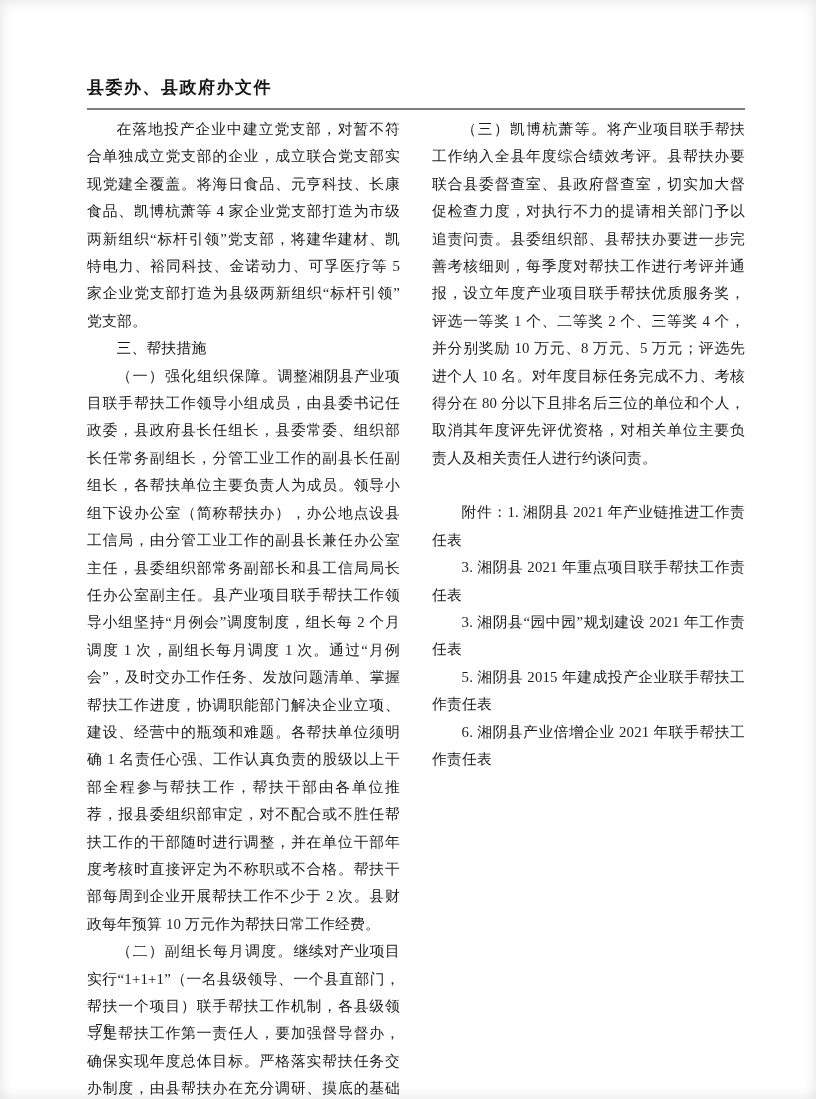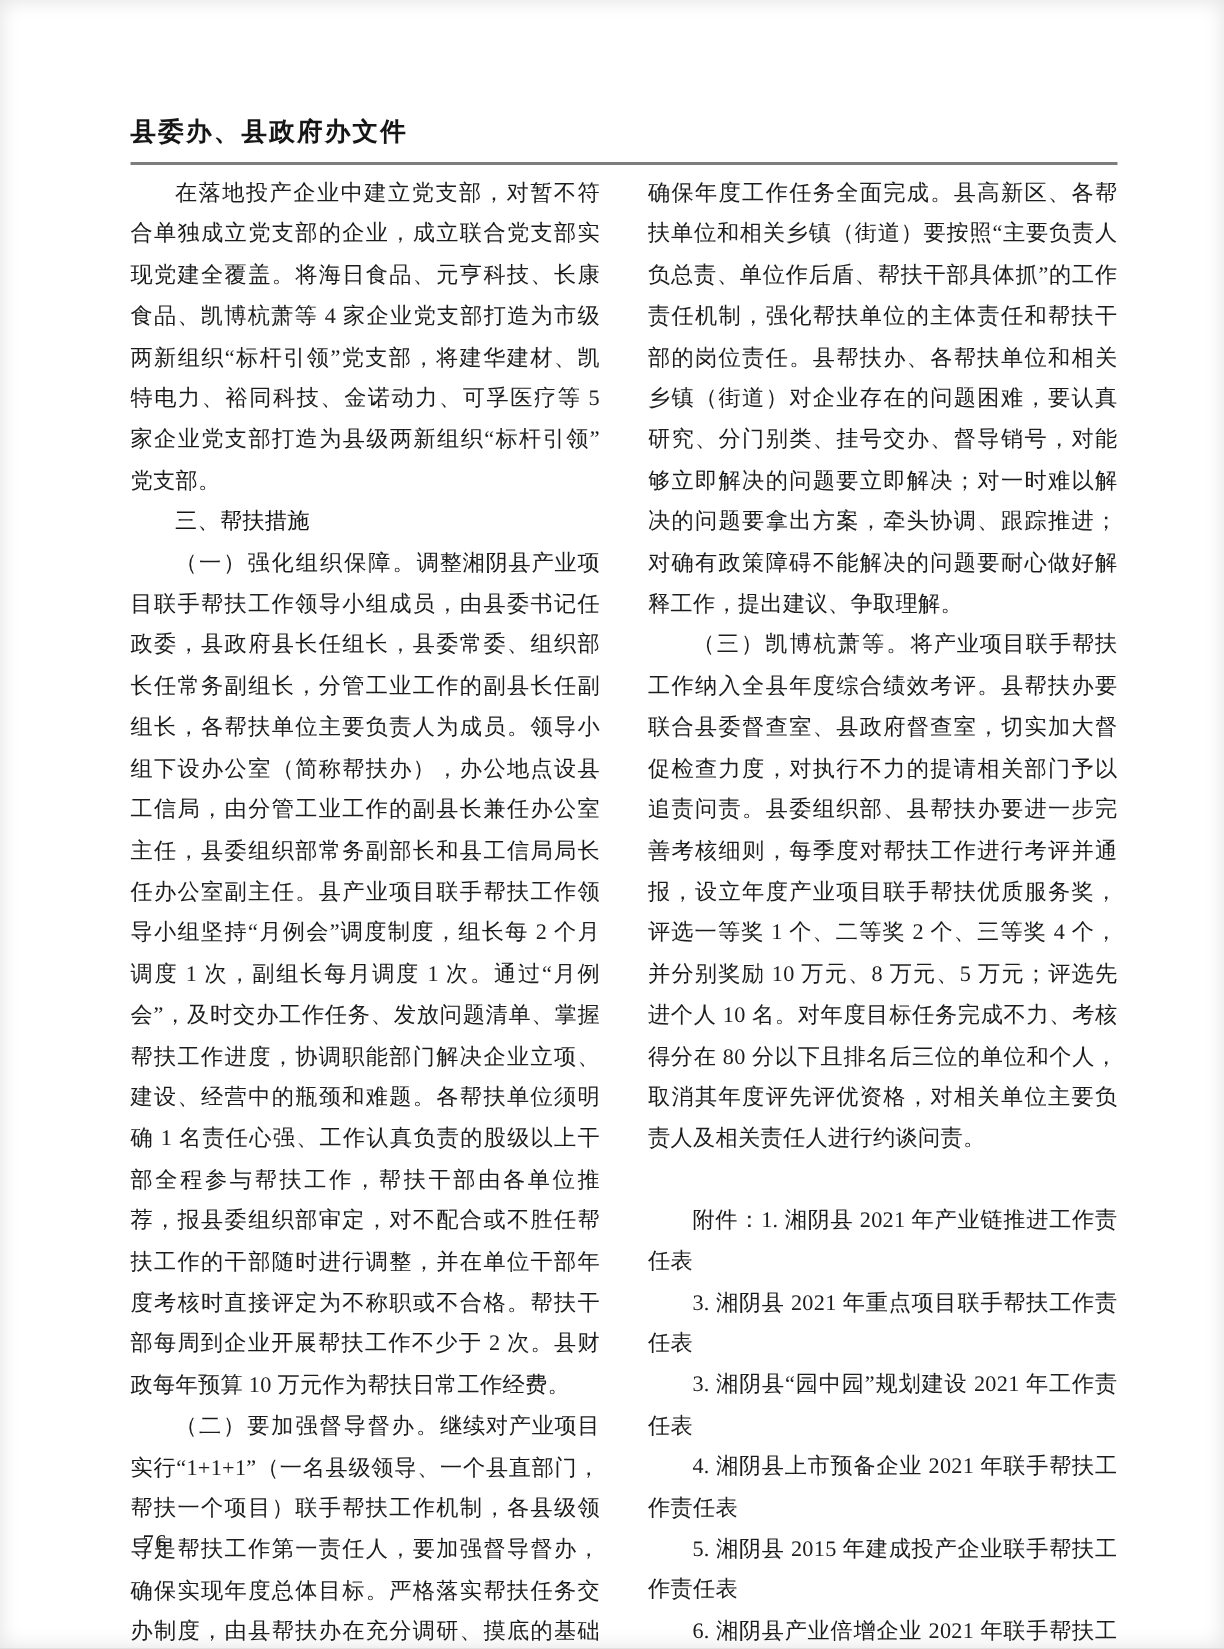--- a/index.html
+++ b/index.html
@@ -91,34 +91,32 @@
 
   <div class="doc-body">
 
     <div class="doc-col">
       <p>在落地投产企业中建立党支部，对暂不符合单独成立党支部的企业，成立联合党支部实现党建全覆盖。将海日食品、元亨科技、长康食品、凯博杭萧等 4 家企业党支部打造为市级两新组织“标杆引领”党支部，将建华建材、凯特电力、裕同科技、金诺动力、可孚医疗等 5 家企业党支部打造为县级两新组织“标杆引领”党支部。</p>
       <p class="sec-heading">三、帮扶措施</p>
       <p>
         <span class="lead-in">（一）强化组织保障。</span><span>调整湘阴县产业项目联手帮扶工作领导小组成员，由县委书记任政委，县政府县长任组长，县委常委、组织部长任常务副组长，分管工业工作的副县长任副组长，各帮扶单位主要负责人为成员。领导小组下设办公室（简称帮扶办），办公地点设县工信局，由分管工业工作的副县长兼任办公室主任，县委组织部常务副部长和县工信局局长任办公室副主任。县产业项目联手帮扶工作领导小组坚持“月例会”调度制度，组长每 2 个月调度 1 次，副组长每月调度 1 次。通过“月例会”，及时交办工作任务、发放问题清单、掌握帮扶工作进度，协调职能部门解决企业立项、建设、经营中的瓶颈和难题。各帮扶单位须明确 1 名责任心强、工作认真负责的股级以上干部全程参与帮扶工作，帮扶干部由各单位推荐，报县委组织部审定，对不配合或不胜任帮扶工作的干部随时进行调整，并在单位干部年度考核时直接评定为不称职或不合格。帮扶干部每周到企业开展帮扶工作不少于 2 次。县财政每年预算 10 万元作为帮扶日常工作经费。</span>
       </p>
       <p>
-        <span class="lead-in">（二）要加强督导督办。</span><span>继续对产业项目实行“1+1+1”（一名县级领导、一个县直部门，帮扶一个项目）联手帮扶工作机制，各县级领导是帮扶工作第一责任人，要加强督导督办，确保实现年度总体目标。严格落实帮扶任务交办制度，由县帮扶办在充分调研、摸底的基础上，及时向联点县级领导和帮扶单位提交“帮扶任务交办函”，各帮扶联点县级领导和责任单位要根据“帮扶任务交办函”和年度工作目标，制定切实可行的帮扶工作方案，做到任务细化、责任到人、认真实施，</span>
+        <span class="lead-in">（二）副组长每月调度。</span><span>继续对产业项目实行“1+1+1”（一名县级领导、一个县直部门，帮扶一个项目）联手帮扶工作机制，各县级领导是帮扶工作第一责任人，要加强督导督办，确保实现年度总体目标。严格落实帮扶任务交办制度，由县帮扶办在充分调研、摸底的基础上，及时向联点县级领导和帮扶单位提交“帮扶任务交办函”，各帮扶联点县级领导和责任单位要根据“帮扶任务交办函”和年度工作目标，制定切实可行的帮扶工作方案，做到任务细化、责任到人、认真实施，</span>
       </p>
     </div>
 
     <div class="doc-col">
-      <p class="continuation">确保年度工作任务全面完成。县高新区、各帮扶单位和相关乡镇（街道）要按照“主要负责人负总责、单位作后盾、帮扶干部具体抓”的工作责任机制，强化帮扶单位的主体责任和帮扶干部的岗位责任。县帮扶办、各帮扶单位和相关乡镇（街道）对企业存在的问题困难，要认真研究、分门别类、挂号交办、督导销号，对能够立即解决的问题要立即解决；对一时难以解决的问题要拿出方案，牵头协调、跟踪推进；对确有政策障碍不能解决的问题要耐心做好解释工作，提出建议、争取理解。</p>
       <p>
         <span class="lead-in">（三）凯博杭萧等。</span><span>将产业项目联手帮扶工作纳入全县年度综合绩效考评。县帮扶办要联合县委督查室、县政府督查室，切实加大督促检查力度，对执行不力的提请相关部门予以追责问责。县委组织部、县帮扶办要进一步完善考核细则，每季度对帮扶工作进行考评并通报，设立年度产业项目联手帮扶优质服务奖，评选一等奖 1 个、二等奖 2 个、三等奖 4 个，并分别奖励 10 万元、8 万元、5 万元；评选先进个人 10 名。对年度目标任务完成不力、考核得分在 80 分以下且排名后三位的单位和个人，取消其年度评先评优资格，对相关单位主要负责人及相关责任人进行约谈问责。</span>
       </p>
       <div class="attachments">
         <p>附件：1. 湘阴县 2021 年产业链推进工作责任表</p>
         <p>3. 湘阴县 2021 年重点项目联手帮扶工作责任表</p>
         <p>3. 湘阴县“园中园”规划建设 2021 年工作责任表</p>
-        <p>4. 湘阴县上市预备企业 2021 年联手帮扶工作责任表</p>
         <p>5. 湘阴县 2015 年建成投产企业联手帮扶工作责任表</p>
         <p>6. 湘阴县产业倍增企业 2021 年联手帮扶工作责任表</p>
       </div>
     </div>
 
   </div>
 
   <div class="page-number">76</div>
 
 </div>

